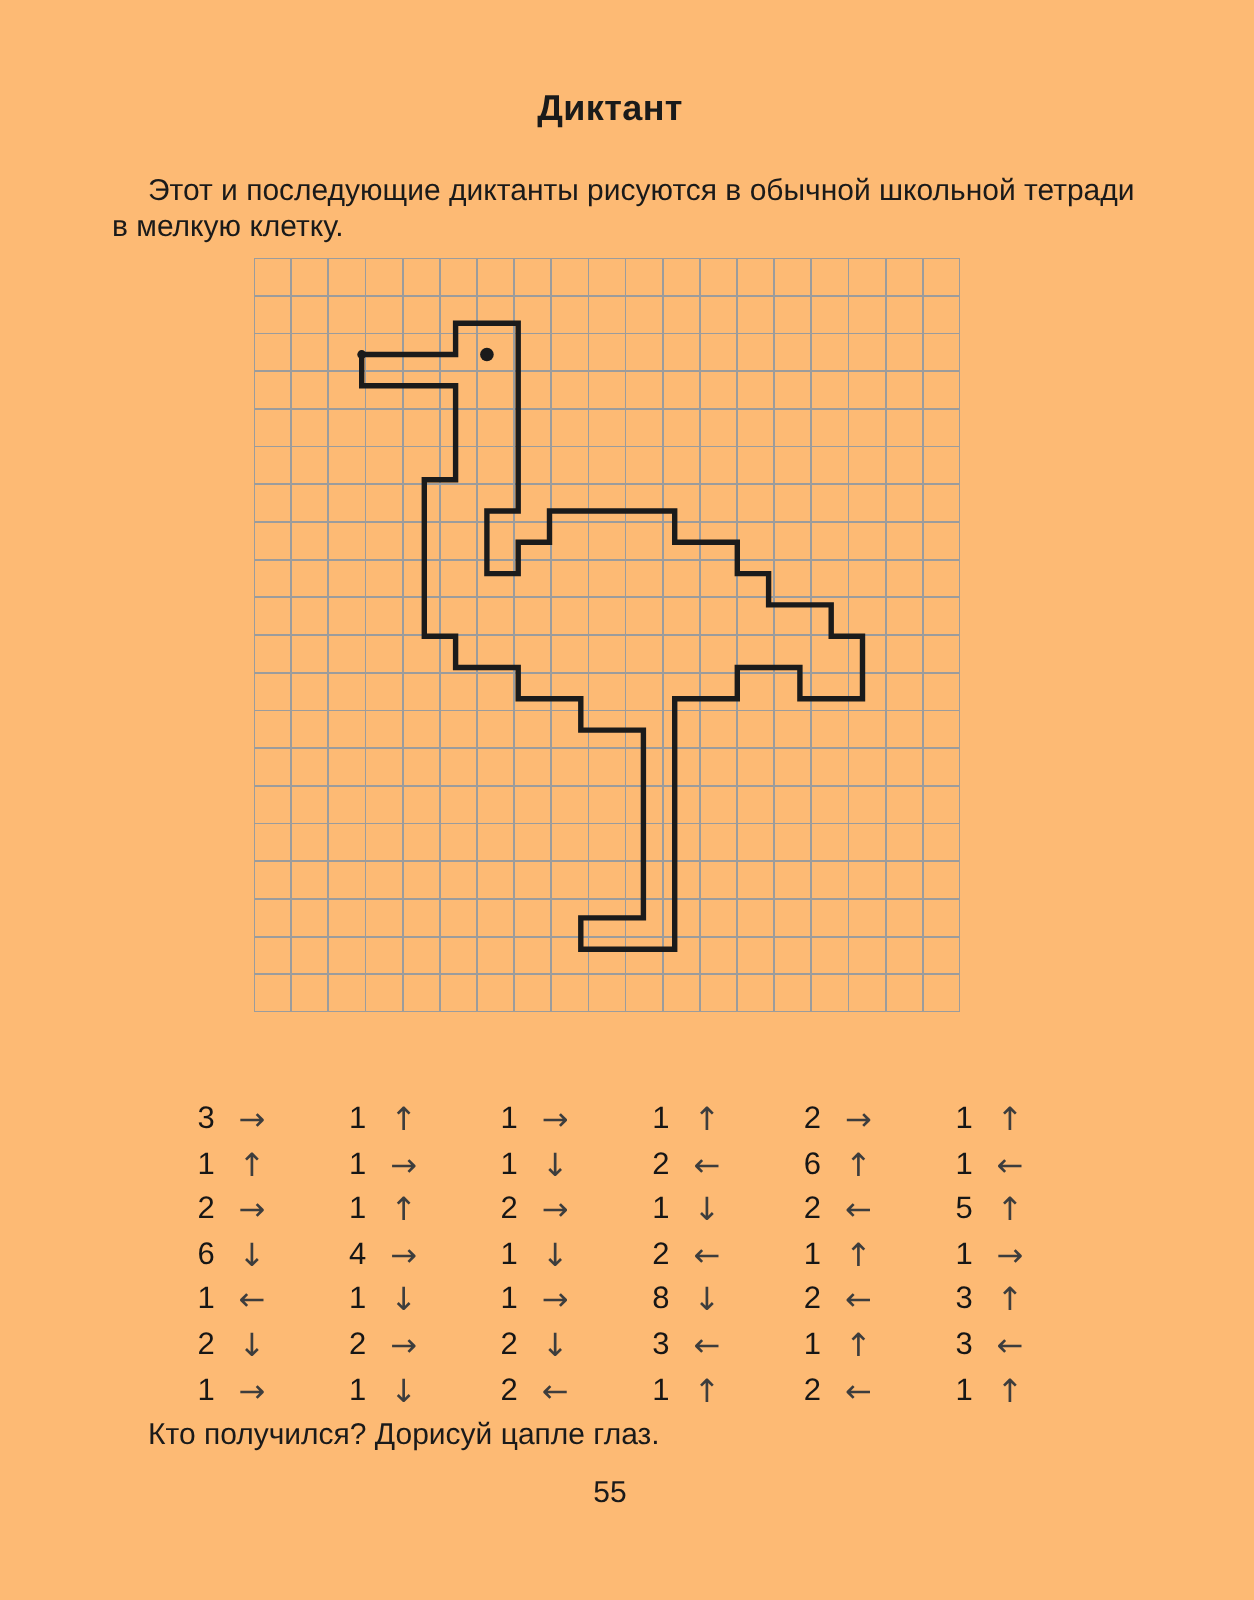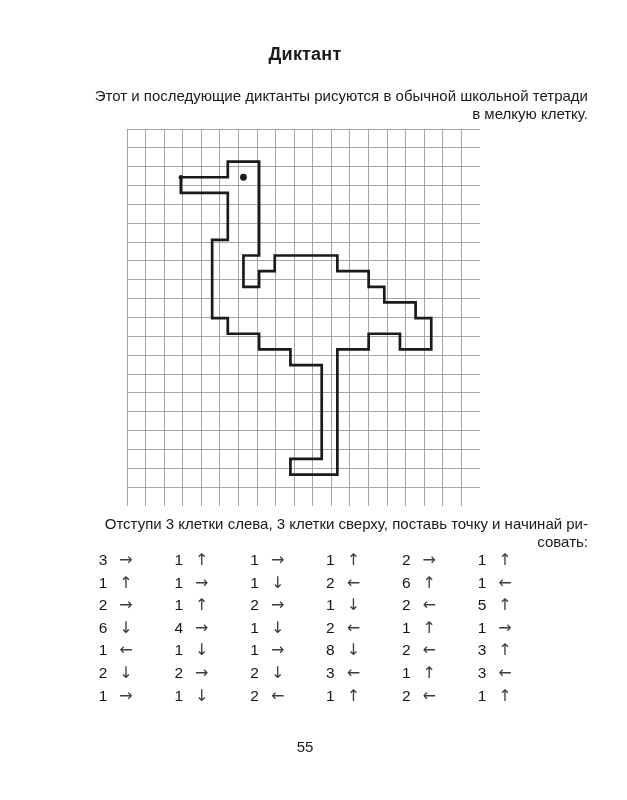--- a/index.html
+++ b/index.html
@@ -1,27 +1,27 @@
 <!DOCTYPE html>
 <html><head>
 <meta charset="utf-8">
 <style>
   html,body { margin:0; padding:0; background:#e8e8e8; }
   .page {
     position:relative; width:627px; height:800px; margin:0 auto;
-    background:#ffffff; overflow:hidden;
+    background:#fdba74; overflow:hidden;
     font-family:"Liberation Sans", sans-serif; color:#1a1a1a;
   }
   .title {
     position:absolute; left:0; top:44px; width:610px;
     text-align:center; font-size:18px; font-weight:bold; letter-spacing:0.2px;
   }
   .para {
-    position:absolute; left:72px; width:516px;
-    font-size:15px; line-height:18px; white-space:pre-line; text-indent:18px;text-align:right;
+    position:absolute; left:56px; width:516px;
+    font-size:15px; line-height:18px; white-space:pre-line; text-indent:18px;
   }
   .intro { top:87px; }
   .instructions { top:515px; }
   .question { top:709px; }
   .grid-svg { position:absolute; left:127px; top:129px; }
   .moves { position:absolute; left:0; top:549px; width:627px; }
   .move-row { position:relative; height:22.6px; }
   .move-pair {
     position:absolute; top:0; height:22.6px; line-height:22.6px;
     display:flex; align-items:center;
@@ -88,22 +88,20 @@
         <line x1="0" y1="320.45" x2="353" y2="320.45"></line>
         <line x1="0" y1="339.30" x2="353" y2="339.30"></line>
         <line x1="0" y1="358.15" x2="353" y2="358.15"></line>
         <line x1="0" y1="377.00" x2="353" y2="377.00"></line>
       </g>
     <path id="figure-path" fill="none" stroke-width="2.7" stroke-linecap="square" stroke-linejoin="miter" d="M 53.85 48.25 L 100.80 48.25 L 100.80 32.60 L 132.10 32.60 L 132.10 126.50 L 116.45 126.50 L 116.45 157.80 L 132.10 157.80 L 132.10 142.15 L 147.75 142.15 L 147.75 126.50 L 210.35 126.50 L 210.35 142.15 L 241.65 142.15 L 241.65 157.80 L 257.30 157.80 L 257.30 173.45 L 288.60 173.45 L 288.60 189.10 L 304.25 189.10 L 304.25 220.40 L 272.95 220.40 L 272.95 204.75 L 241.65 204.75 L 241.65 220.40 L 210.35 220.40 L 210.35 345.60 L 163.40 345.60 L 163.40 329.95 L 194.70 329.95 L 194.70 236.05 L 163.40 236.05 L 163.40 220.40 L 132.10 220.40 L 132.10 204.75 L 100.80 204.75 L 100.80 189.10 L 85.15 189.10 L 85.15 110.85 L 100.80 110.85 L 100.80 63.90 L 53.85 63.90 L 53.85 48.25 Z" stroke="#1b1b1b"></path>
     <circle id="start-dot" r="2.2" cx="53.85" cy="48.25" fill="#1b1b1b"></circle>
     <circle id="eye-dot" r="3.4" cx="116.45" cy="48.25" fill="#1b1b1b"></circle>
   </svg>
 
-  <div class="para instructions">Отступи 3 клетки слева, 3 клетки сверху, поставь точку и начинай ри-
-совать:</div>
 
   <div class="moves" id="moves-table">
       <div class="move-row">
         <span class="move-pair" style="left: 94px;">
           <span class="move-num">3</span>
           <span class="move-arrow">→</span>
         </span>
         <span class="move-pair" style="left: 169.8px;">
           <span class="move-num">1</span>
           <span class="move-arrow">↑</span>
@@ -276,16 +274,17 @@
           <span class="move-num">2</span>
           <span class="move-arrow">←</span>
         </span>
         <span class="move-pair" style="left: 473px;">
           <span class="move-num">1</span>
           <span class="move-arrow">↑</span>
         </span>
       </div>
     </div>
 
+  <div class="para question">Кто получился? Дорисуй цапле глаз.</div>
 
   <div class="page-num">55</div>
 
 </div>
 
 </body></html>

